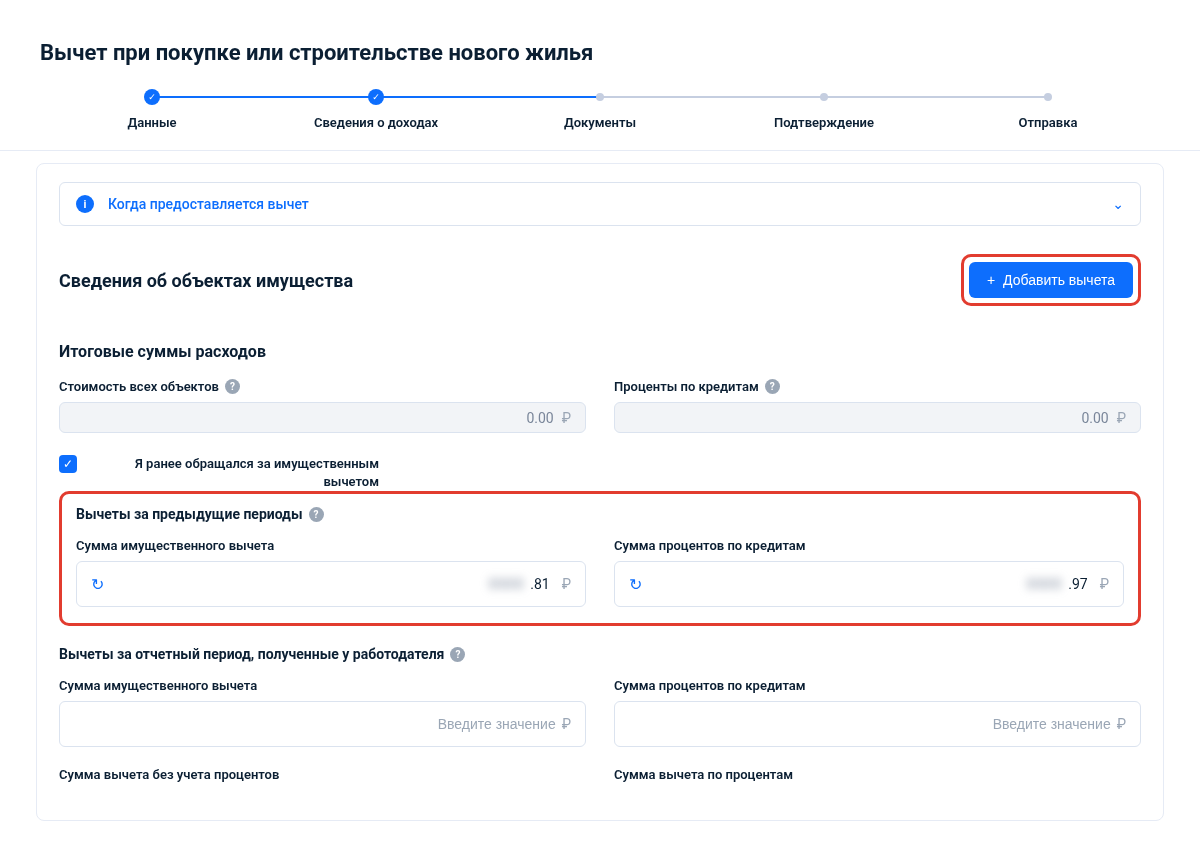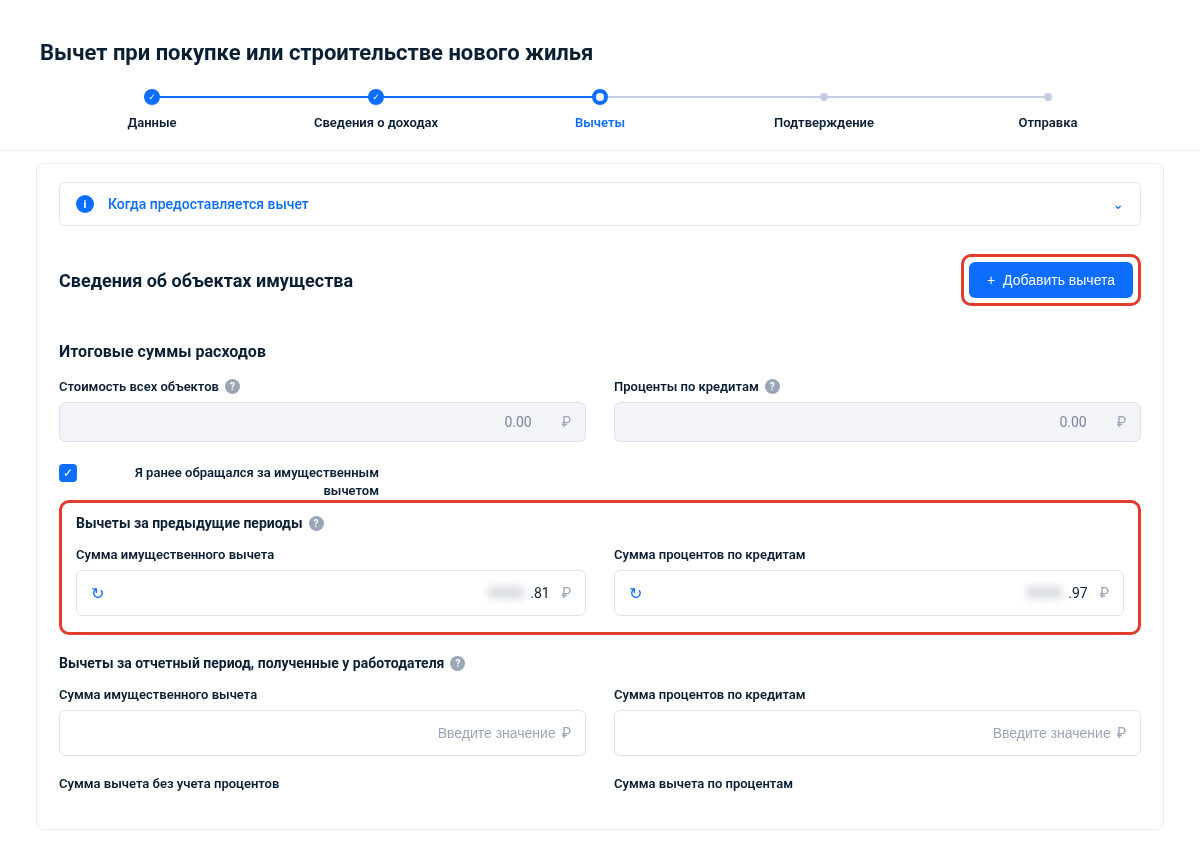--- a/index.html
+++ b/index.html
@@ -181,28 +181,27 @@
     margin-bottom: 8px;
     display: flex;
     align-items: center;
     gap: 6px;
   }
 
   .readonly-box {
     background: #f2f4f7;
     border: 1px solid #dbe3ef;
     border-radius: 6px;
-    height: 40px;
+    height: 31px;
     display: flex;
     align-items: center;
     justify-content: flex-end;
     padding: 0 14px;
     color: #7a869a;
     font-size: 14px;
-    gap: 22px;
   }
   .readonly-box .rub { margin-left: 8px; color: #9aa6b5; }
 
   .check-row {
     margin-top: 22px;
     display: flex;
     align-items: flex-start;
     gap: 10px;
     max-width: 320px;
   }
@@ -295,24 +294,24 @@
     <div class="step completed">
       <div class="step-line done"></div>
       <div class="step-dot">✓</div>
       <div class="step-label">Данные</div>
     </div>
     <div class="step completed">
       <div class="step-line done"></div>
       <div class="step-dot">✓</div>
       <div class="step-label">Сведения о доходах</div>
     </div>
-    <div class="step current">
+    <div class="step future">
       <div class="step-line"></div>
       <div class="step-dot"></div>
-      <div class="step-label">Вычеты</div>
+      <div class="step-label">Документы</div>
     </div>
     <div class="step future">
       <div class="step-line"></div>
       <div class="step-dot"></div>
       <div class="step-label">Подтверждение</div>
     </div>
     <div class="step future">
       <div class="step-dot"></div>
       <div class="step-label">Отправка</div>
     </div>

